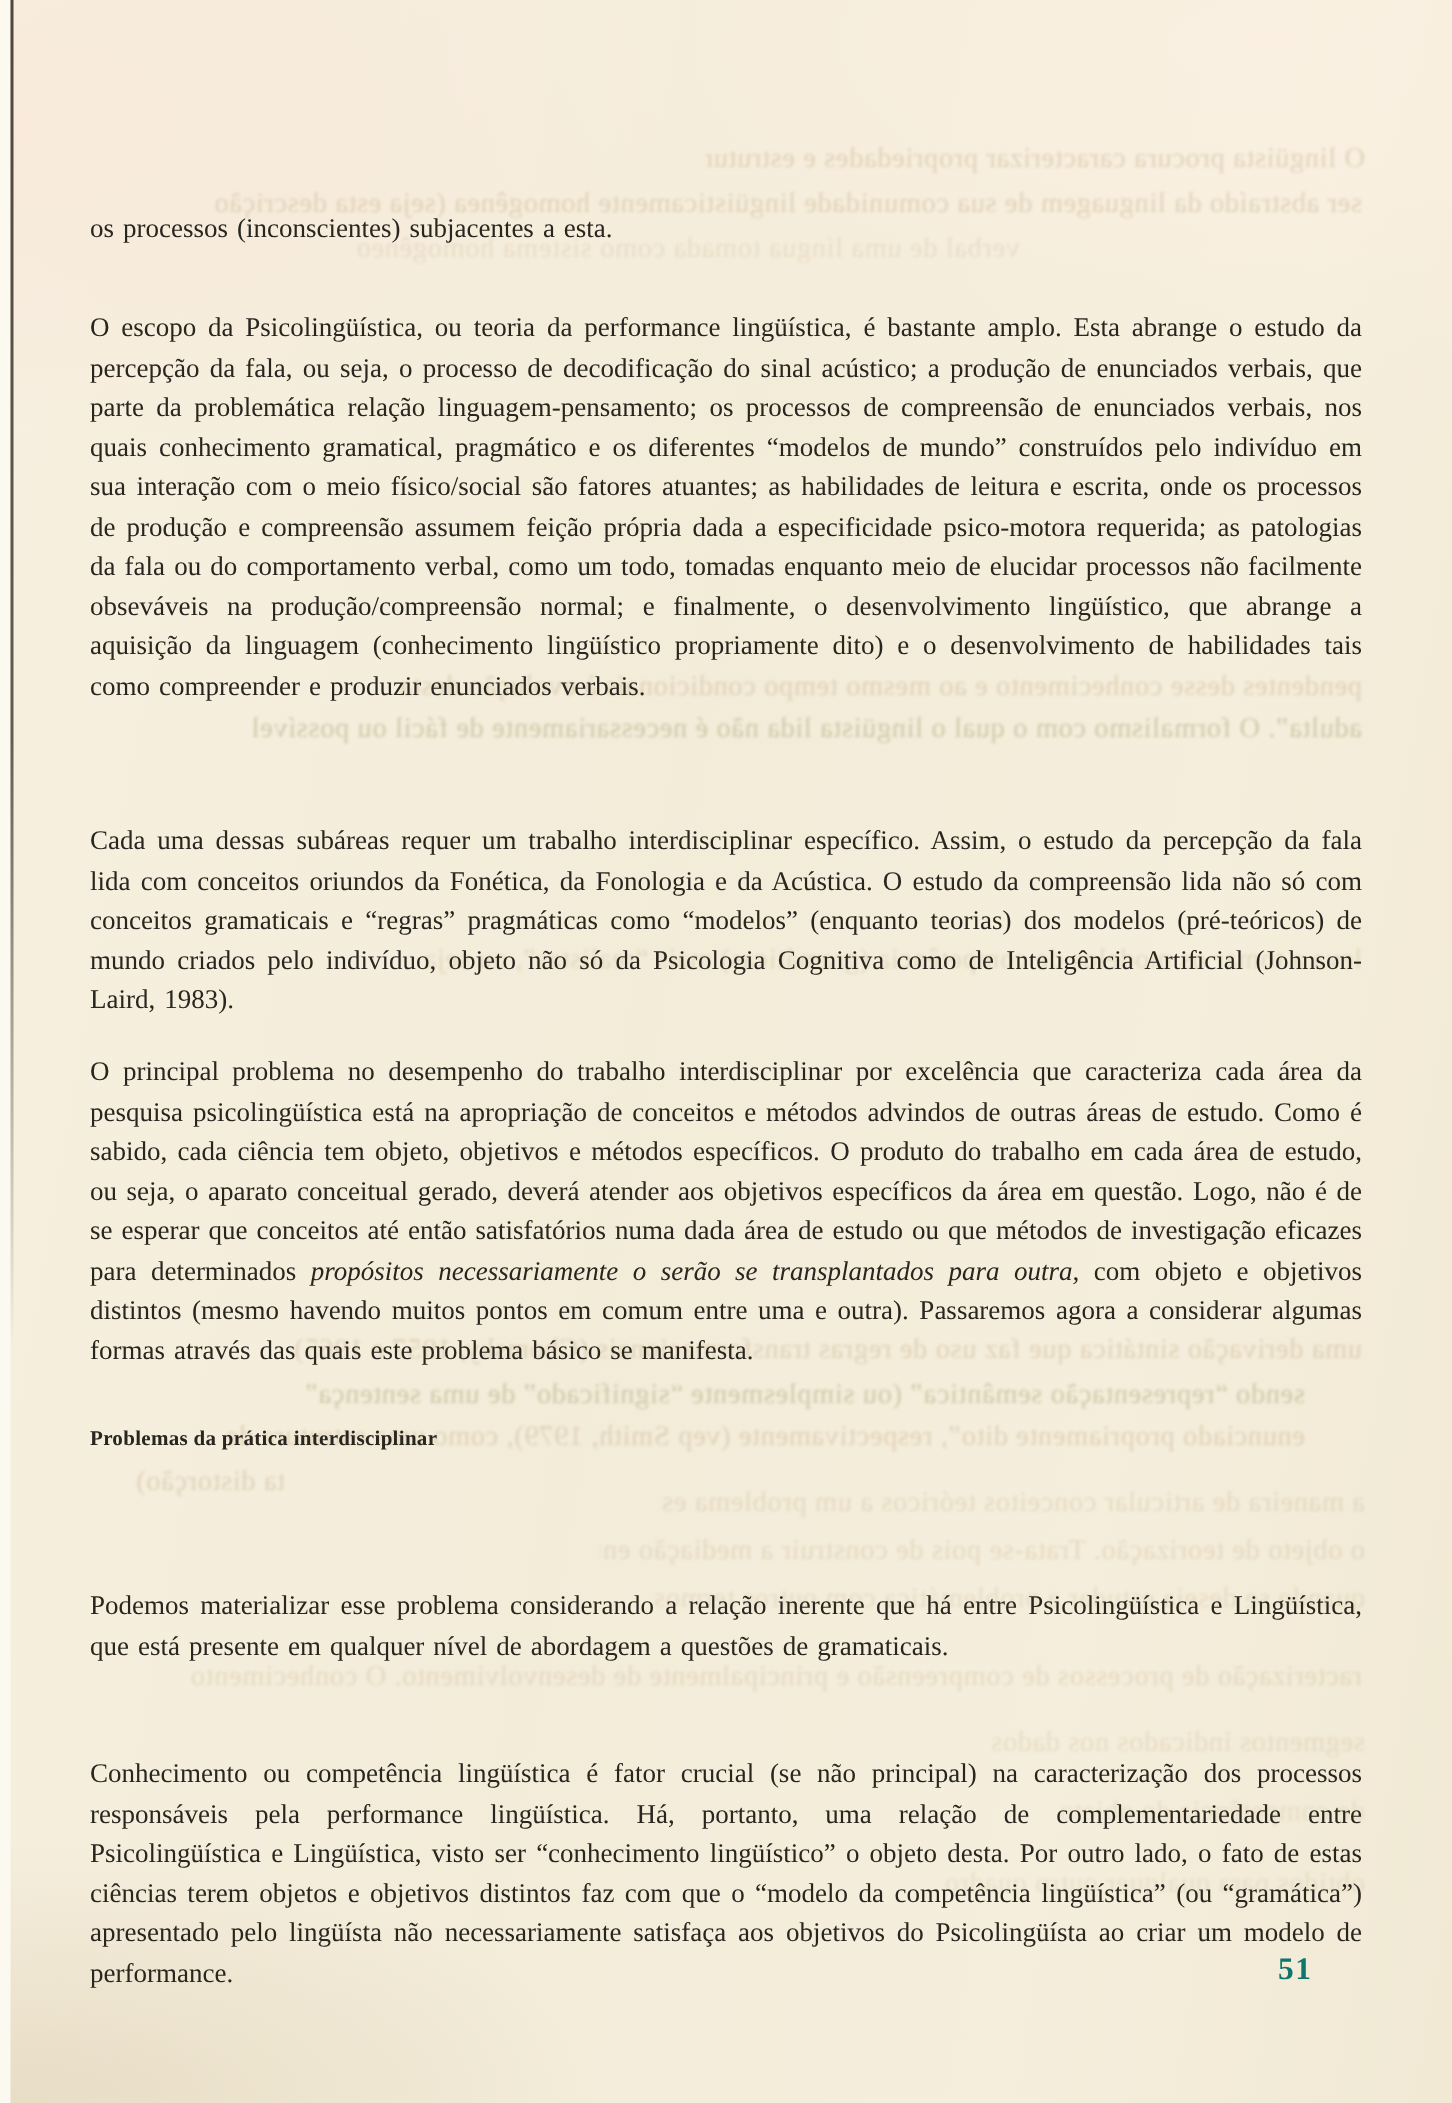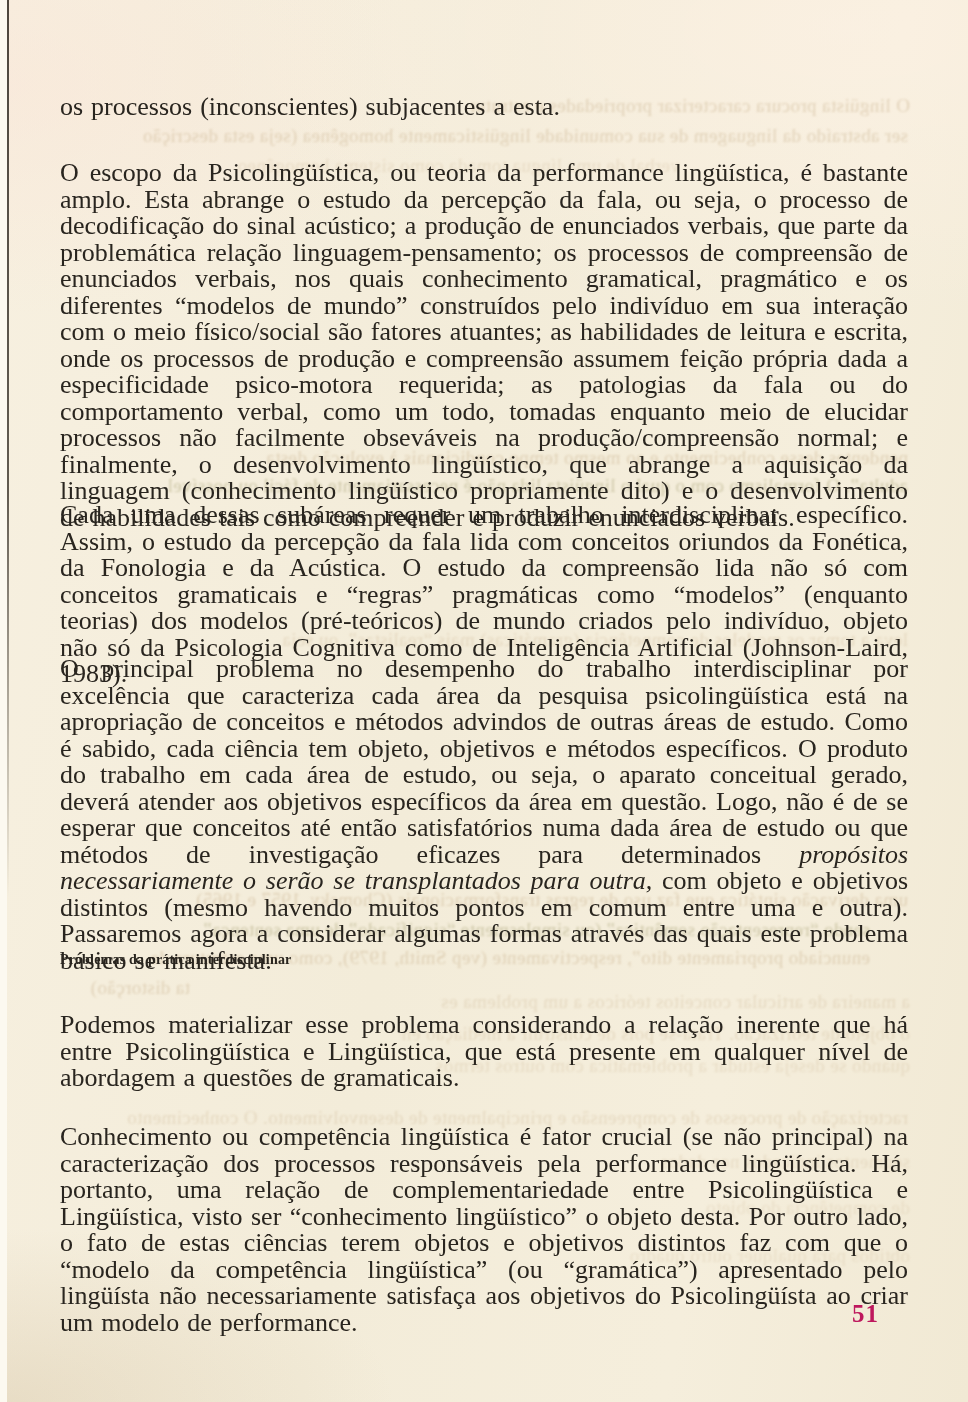--- a/index.html
+++ b/index.html
@@ -37,34 +37,35 @@
     filter: blur(1.2px);
     letter-spacing: .4px;
   }
   .ghost.tan   { color: #cdb795; opacity: .52; }
   .ghost.olive { color: #b4ae85; opacity: .58; }
 
   
   .textblock { position: absolute; left: 60px; width: 848px; color: #29251f; }
   .para {
     position: absolute; left: 0; width: 100%;
-    font-size: 26px; line-height: 26.5px;
+    font-size: 18px; line-height: 26.5px;
     text-align: justify;
     word-spacing: 1.5px;
+    margin-top: 45px;
   }
   .para .ital { font-style: italic; }
   .fragment { text-align: left; }
   .heading {
     position: absolute; left: 0;
     font-size: 14px; font-weight: bold;
     letter-spacing: .2px;
   }
   .pageno {
     position: absolute;
-    font-size: 25px; font-weight: bold; color: #be185d;
+    font-size: 21px; font-weight: bold; color: #0f766e;
     letter-spacing: 1px;
   }
 </style>
 </head>
 <body>
 
 <div class="edge-strip"></div>
 <div class="edge-line"></div>
 
 <div class="ghost-layer">

